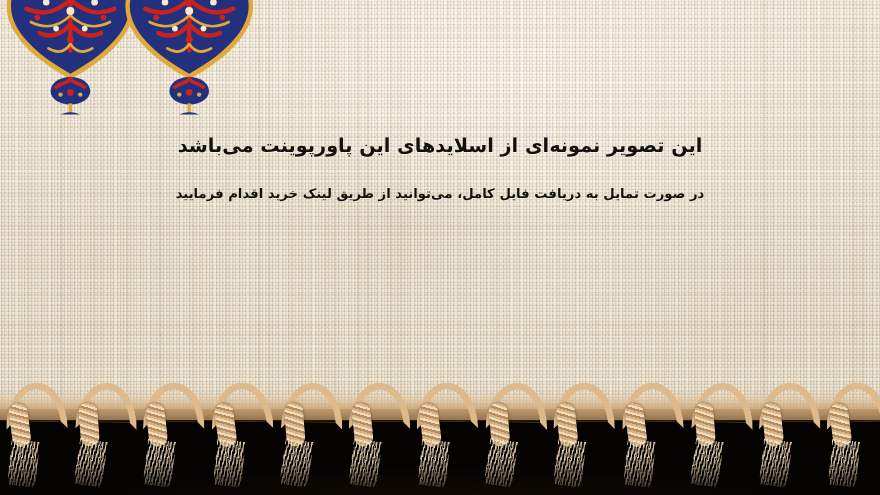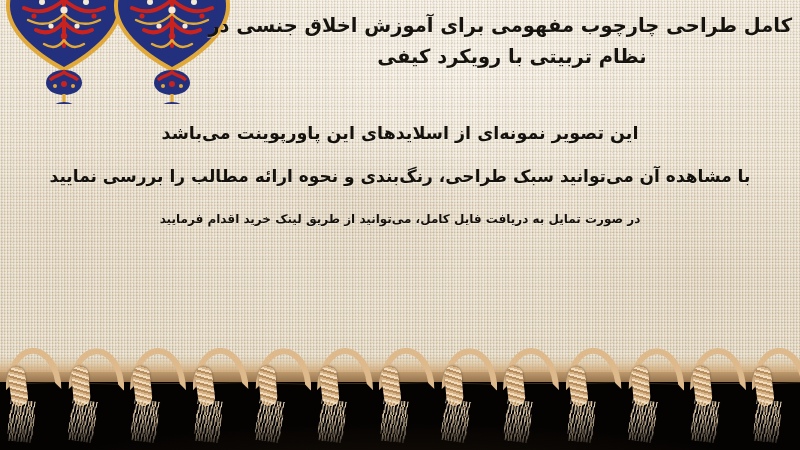--- a/index.html
+++ b/index.html
@@ -287,28 +287,23 @@
       </g>
       <g>
         <use href="#medallion" x="166" y="60"></use>
         <use href="#pendant" x="166" y="128"></use>
       </g>
     </svg>
   </div>
 
   <div class="text-layer">
 
-    <div class="title">
-      <span class="ln ln1">کامل طراحی چارچوب مفهومی برای آموزش اخلاق جنسی در</span>
-      <span class="ln ln2">نظام تربیتی با رویکرد کیفی</span>
-    </div>
 
     <div class="body-text">
       <span class="ln ln1">این تصویر نمونه‌ای از اسلایدهای این پاورپوینت می‌باشد</span>
-      <span class="ln ln2">با مشاهده آن می‌توانید سبک طراحی، رنگ‌بندی و نحوه ارائه مطالب را بررسی نمایید</span>
       <span class="ln ln3">در صورت تمایل به دریافت فایل کامل، می‌توانید از طریق لینک خرید اقدام فرمایید</span>
     </div>
 
   </div>
 
   <div class="dark-ground"></div>
   <div class="selvedge"></div>
   <div class="fringe-row">
       <div class="tassel" style="transform: rotate(-1.4deg);">
         <div class="arc"></div>

